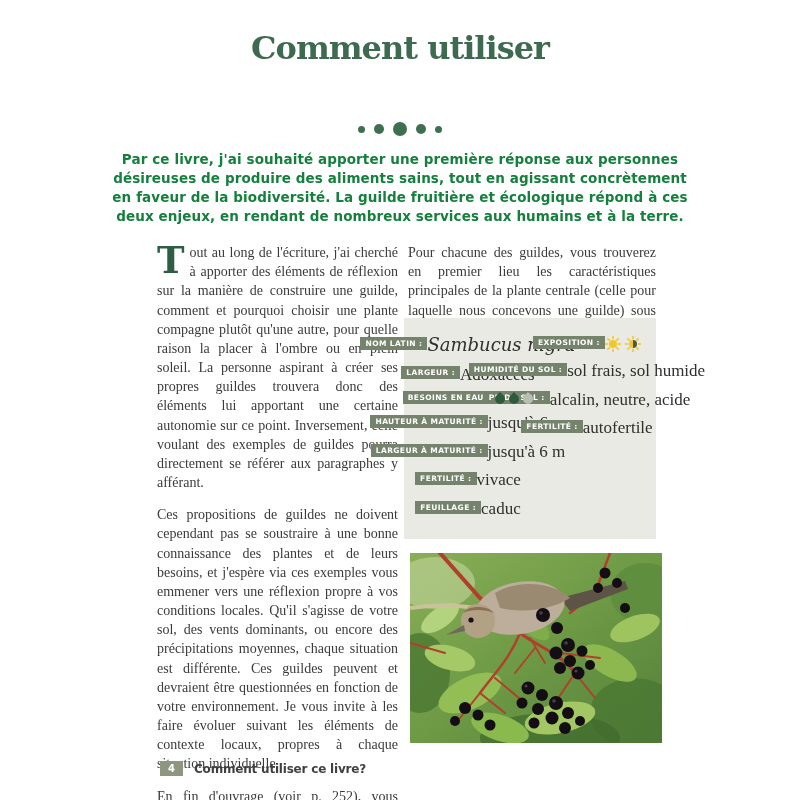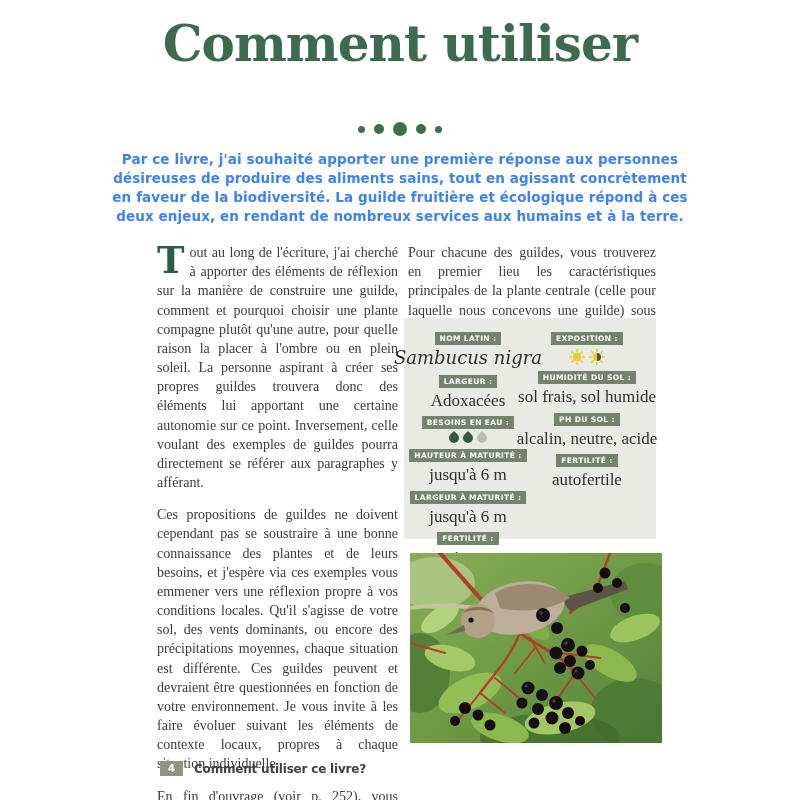--- a/index.html
+++ b/index.html
@@ -5,38 +5,38 @@
   * { margin:0; padding:0; box-sizing:border-box; }
   html,body { background:#ffffff; }
   .page {
     position:relative; width:800px; height:800px; margin:0 auto;
     background:#ffffff; overflow:hidden;
     font-family:"Liberation Serif", serif; color:#3a3a38;
   }
 
   
   .title {
-    position:absolute; top:21px; left:0; width:100%;
+    position:absolute; top:34px; left:0; width:100%;
     text-align:center;
     font-family:"DejaVu Serif", serif; font-weight:bold;
-    font-size:50px; line-height:0.92; letter-spacing:-1px;
+    font-size:32px; line-height:0.92; letter-spacing:-1px;
     color:#3e6b50;
   }
   .dots { position:absolute; top:122px; left:0; width:100%;
     display:flex; justify-content:center; align-items:center; gap:9px; }
   .dot { background:#3e7050; border-radius:50%; }
   .dot.s { width:7px; height:7px; }
   .dot.m { width:10px; height:10px; }
   .dot.l { width:14px; height:14px; }
 
   .intro {
     position:absolute; top:150px; left:110px; width:580px;
     text-align:center;
     font-family:"DejaVu Sans", sans-serif; font-weight:bold;
-    font-size:13.5px; line-height:1.42; color:#3b82f6; letter-spacing:0.1px;
+    font-size:13.5px; line-height:1.42; color:#15803d; letter-spacing:0.1px;
   }
 
   
   .col-left { position:absolute; top:243px; left:157px; width:241px; }
   .col-right { position:absolute; top:243px; left:408px; width:248px; }
 
   .para {
     font-size:14px; line-height:1.37; text-align:justify;
     color:#3a3a38; margin-bottom:13px;
   }
@@ -51,21 +51,21 @@
   
   .card {
     position:absolute; top:318px; left:404px; width:252px; height:221px;
     background:#e9eae3;
     display:flex; justify-content:space-between;
     padding:14px 8px 10px 8px;
   }
   .card-col { display:flex; flex-direction:column; align-items:center; }
   .card-col.left  { width:112px; }
   .card-col.right { width:126px; }
-  .card-row { display:flex; flex-direction:column; align-items:center; margin-bottom:6px; }
+  .card-row { display:flex; flex-direction:row; align-items:center; margin-bottom:6px; }
   .lbl {
     display:inline-block;
     background:#76836c; color:#ffffff;
     font-family:"DejaVu Sans", sans-serif; font-weight:bold;
     font-size:7.5px; letter-spacing:0.4px;
     padding:2px 5px 2px 5px; white-space:nowrap;
   }
   .val {
     font-family:"Liberation Serif", serif;
     font-size:17px; line-height:1.15; color:#2f2f2d;

